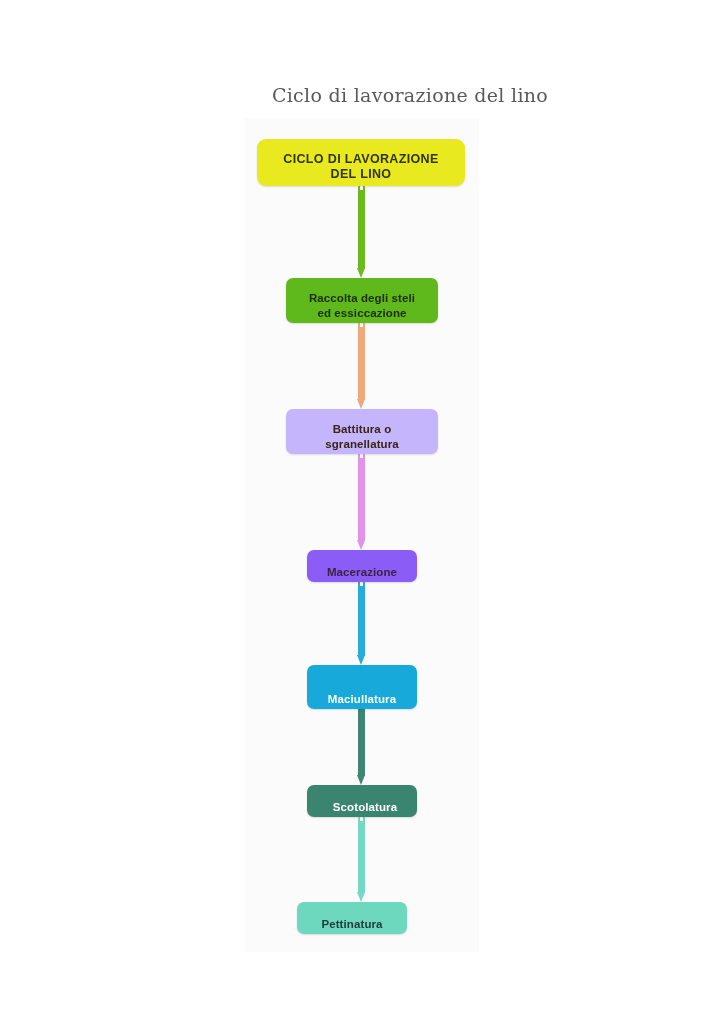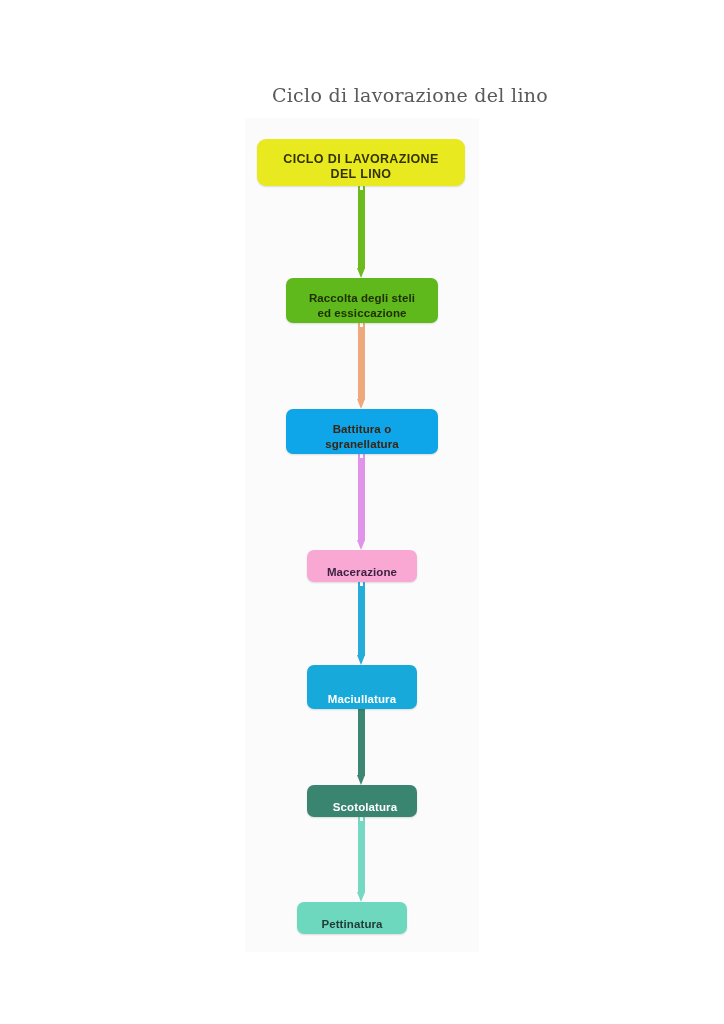--- a/index.html
+++ b/index.html
@@ -141,24 +141,24 @@
         <div class="shaft" style="background: rgb(116, 216, 194);"></div>
         <div class="notch" style="background: rgb(251, 251, 251);"></div>
         <div class="head" style="border-top-color: rgb(116, 216, 194);"></div>
       </div>
       <div class="flow-node root" style="left: 12px; top: 21px; width: 208px; height: 47px; background: rgb(233, 233, 31); color: rgb(51, 51, 0);">
         <span>CICLO DI LAVORAZIONE<br>DEL LINO</span>
       </div>
       <div class="flow-node" style="left: 41px; top: 160px; width: 152px; height: 45px; background: rgb(95, 184, 28); color: rgb(32, 48, 0);">
         <span>Raccolta degli steli<br>ed essiccazione</span>
       </div>
-      <div class="flow-node" style="left: 41px; top: 291px; width: 152px; height: 45px; background: #0ea5e9; color: rgb(58, 36, 20);">
+      <div class="flow-node" style="left: 41px; top: 291px; width: 152px; height: 45px; background: #c4b5fd; color: rgb(58, 36, 20);">
         <span>Battitura o<br>sgranellatura</span>
       </div>
-      <div class="flow-node" style="left: 62px; top: 432px; width: 110px; height: 32px; background: #f9a8d4; color: rgb(61, 35, 64);">
+      <div class="flow-node" style="left: 62px; top: 432px; width: 110px; height: 32px; background: #8b5cf6; color: rgb(61, 35, 64);">
         <span>Macerazione</span>
       </div>
       <div class="flow-node" style="left: 62px; top: 547px; width: 110px; height: 44px; background: rgb(23, 169, 218); color: rgb(255, 255, 255); border-radius: 7px;">
         <span>Maciullatura</span>
       </div>
       <div class="flow-node" style="left: 62px; top: 667px; width: 110px; height: 32px; background: rgb(58, 133, 112); color: rgb(255, 255, 255); padding-left: 12px;">
         <span>Scotolatura</span>
       </div>
       <div class="flow-node" style="left: 52px; top: 784px; width: 110px; height: 32px; background: rgb(110, 216, 191); color: rgb(33, 62, 56);">
         <span>Pettinatura</span>

